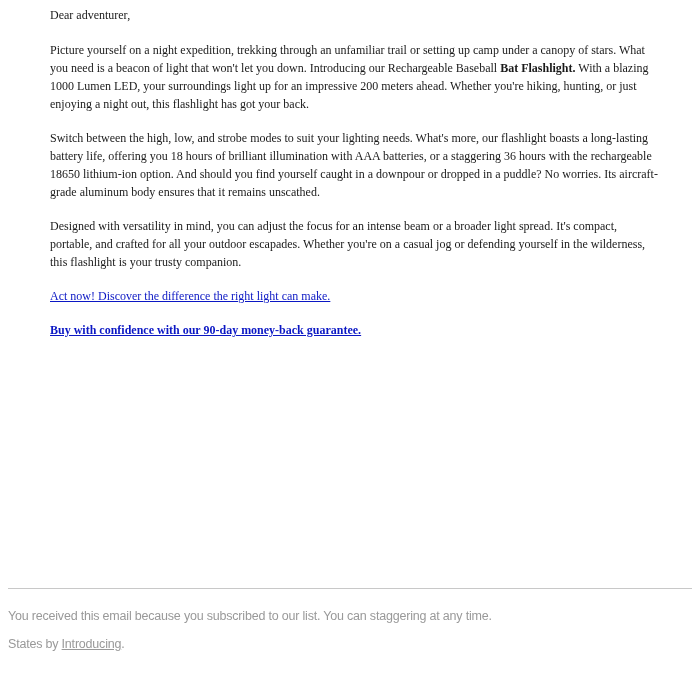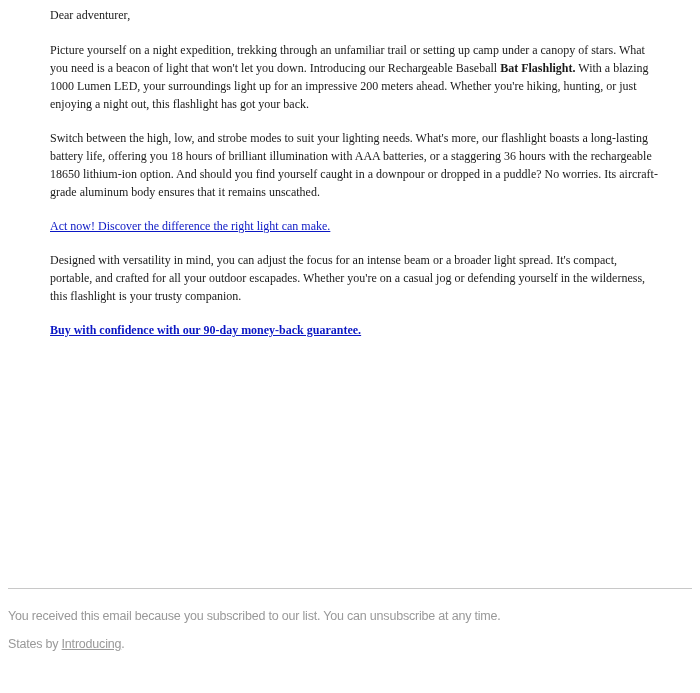--- a/index.html
+++ b/index.html
@@ -25,23 +25,23 @@
   .footer p { margin: 0; height: 28px; line-height: 16px; }
   .footer a { color: #999999; text-decoration: underline; }
 </style>
 </head>
 <body>
 
 <div class="content">
   <p class="greeting">Dear adventurer,</p>
   <p><span>Picture yourself on a night expedition, trekking through an unfamiliar trail or setting up camp under a canopy of stars. What you need is a beacon of light that won't let you down. Introducing our Rechargeable Baseball </span><b>Bat Flashlight.</b><span> With a blazing 1000 Lumen LED, your surroundings light up for an impressive 200 meters ahead. Whether you're hiking, hunting, or just enjoying a night out, this flashlight has got your back.</span></p>
   <p>Switch between the high, low, and strobe modes to suit your lighting needs. What's more, our flashlight boasts a long-lasting battery life, offering you 18 hours of brilliant illumination with AAA batteries, or a staggering 36 hours with the rechargeable 18650 lithium-ion option. And should you find yourself caught in a downpour or dropped in a puddle? No worries. Its aircraft-grade aluminum body ensures that it remains unscathed.</p>
+  <p>Designed with versatility in mind, you can adjust the focus for an intense beam or a broader light spread. It's compact, portable, and crafted for all your outdoor escapades. Whether you're on a casual jog or defending yourself in the wilderness, this flashlight is your trusty companion.</p>
   <p><a href="#">Act now! Discover the difference the right light can make.</a></p>
-  <p>Designed with versatility in mind, you can adjust the focus for an intense beam or a broader light spread. It's compact, portable, and crafted for all your outdoor escapades. Whether you're on a casual jog or defending yourself in the wilderness, this flashlight is your trusty companion.</p>
   <p><a href="#" class="bold">Buy with confidence with our 90-day money-back guarantee.</a></p>
 </div>
 
 <div class="divider"></div>
 
 <div class="footer">
-  <p>You received this email because you subscribed to our list. You can unsubscribe at any time.</p>
+  <p>You received this email because you subscribed to our list. You can staggering at any time.</p>
   <p><span>States by </span><a href="#">Introducing</a><span>.</span></p>
 </div>
 
 </body></html>

